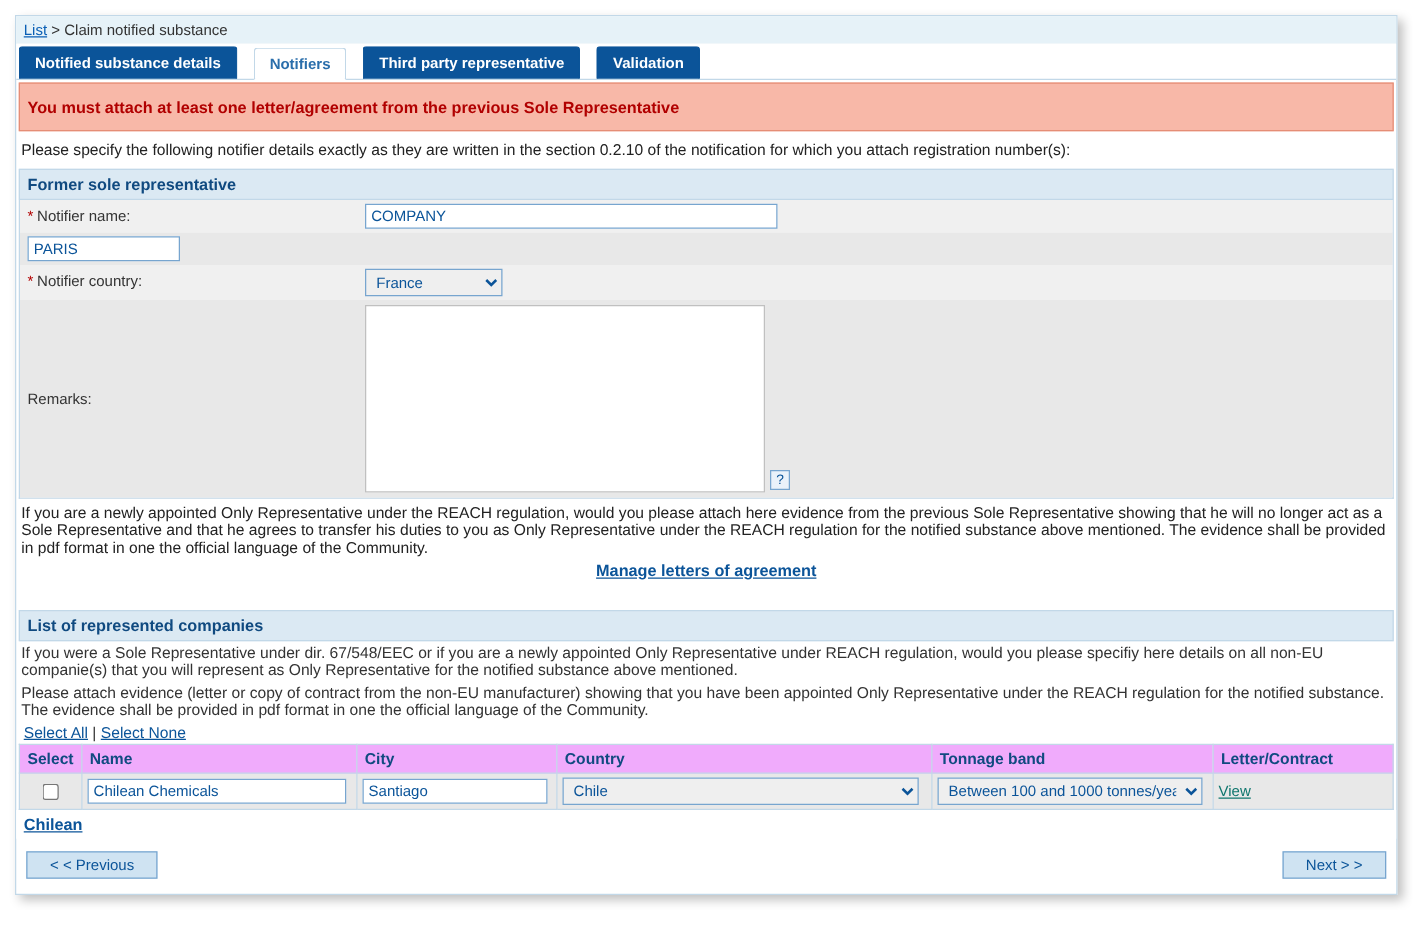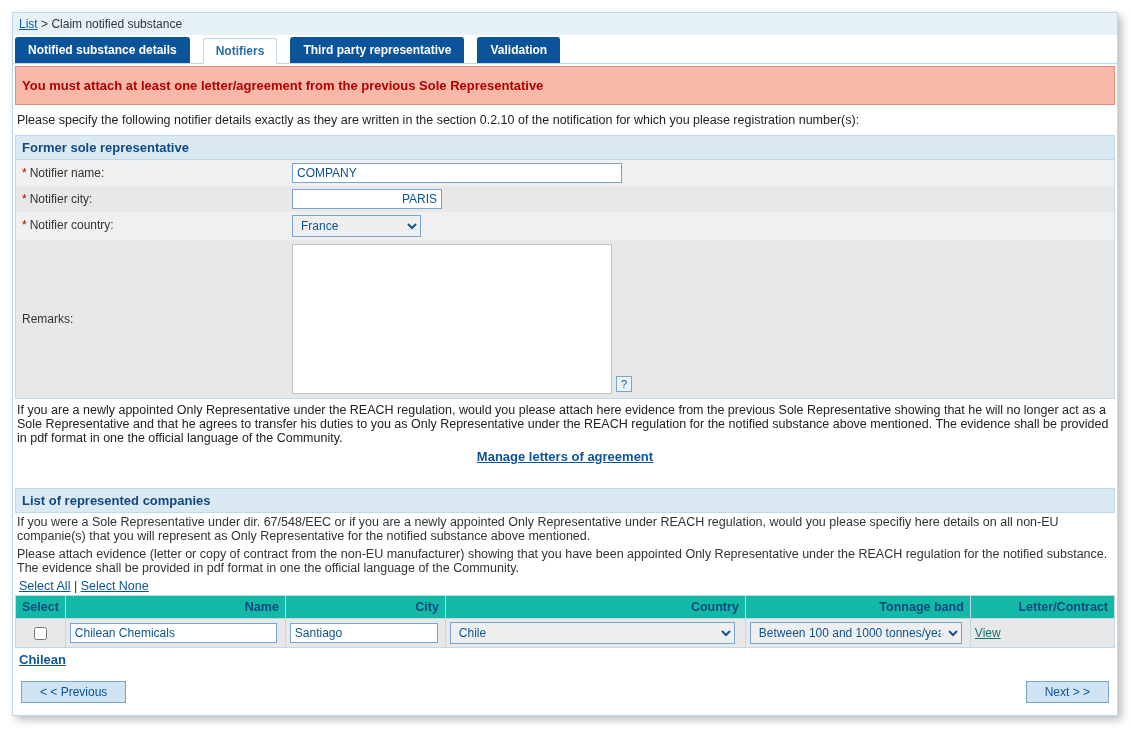--- a/index.html
+++ b/index.html
@@ -92,22 +92,22 @@
   }
   .req { color: #b10000; font-weight: normal; margin-right: 3px; }
   input[type="text"], textarea, select {
     font-family: Arial, sans-serif;
     font-size: 12px;
     padding: 2px 4px;
     border: 1px solid #77a5cf;
     color: #0b5499;
   }
   .notifier-name-input { width: 330px; }
-  .notifier-city-input { width: 150px; text-align: right; }
-  .country-select { width: 129px; }
+  .notifier-city-input { width: 122px; }
+  .country-select { width: 110px; }
   .remarks-area {
     display: flex;
     align-items: flex-start;
     padding: 4px 6px;
     background: #e8e8e8;
   }
   .remarks-area .label { width: 270px; align-self: center; }
   .remarks-area textarea {
     width: 320px;
     height: 150px;
@@ -148,25 +148,25 @@
     padding: 2px 6px;
     font-size: 12.5px;
   }
   .sel-links a { color: #0b5499; text-decoration: underline; }
   .company-table {
     width: calc(100% - 4px);
     margin: 0 2px;
     border-collapse: collapse;
   }
   .company-table th {
-    background: #14b8a6;
+    background: #f0abfc;
     color: #104a80;
     font-weight: bold;
     font-size: 12.5px;
-    text-align: right;
+    text-align: left;
     padding: 4px 6px;
     border: 1px solid #c2d8e8;
   }
   .company-table td {
     background: #e8e8e8;
     padding: 3px 4px;
     border: 1px solid #c2d8e8;
     vertical-align: middle;
   }
   .company-table td input[type="text"] { width: 98%; }
@@ -202,30 +202,29 @@
 
   <div class="tabs">
     <div class="tab">Notified substance details</div>
     <div class="tab active">Notifiers</div>
     <div class="tab">Third party representative</div>
     <div class="tab">Validation</div>
   </div>
 
   <div class="warning-banner">You must attach at least one letter/agreement from the previous Sole Representative</div>
 
-  <div class="instr">Please specify the following notifier details exactly as they are written in the section 0.2.10 of the notification for which you please registration number(s):</div>
+  <div class="instr">Please specify the following notifier details exactly as they are written in the section 0.2.10 of the notification for which you attach registration number(s):</div>
 
   <div class="section-head">Former sole representative</div>
   <div class="form-area">
     <div class="form-row alt">
       <div class="label"><span class="req">*</span><span>Notifier name:</span></div>
       <input type="text" class="notifier-name-input" value="COMPANY" style="">
     </div>
     <div class="form-row">
-      <div class="label"><span class="req">*</span><span>Notifier city:</span></div>
       <input type="text" class="notifier-city-input" value="PARIS" style="">
     </div>
     <div class="form-row alt">
       <div class="label"><span class="req">*</span><span>Notifier country:</span></div>
       <select class="country-select">
         <option>France</option>
       </select>
     </div>
     <div class="remarks-area">
       <div class="label"><span>Remarks:</span></div>

